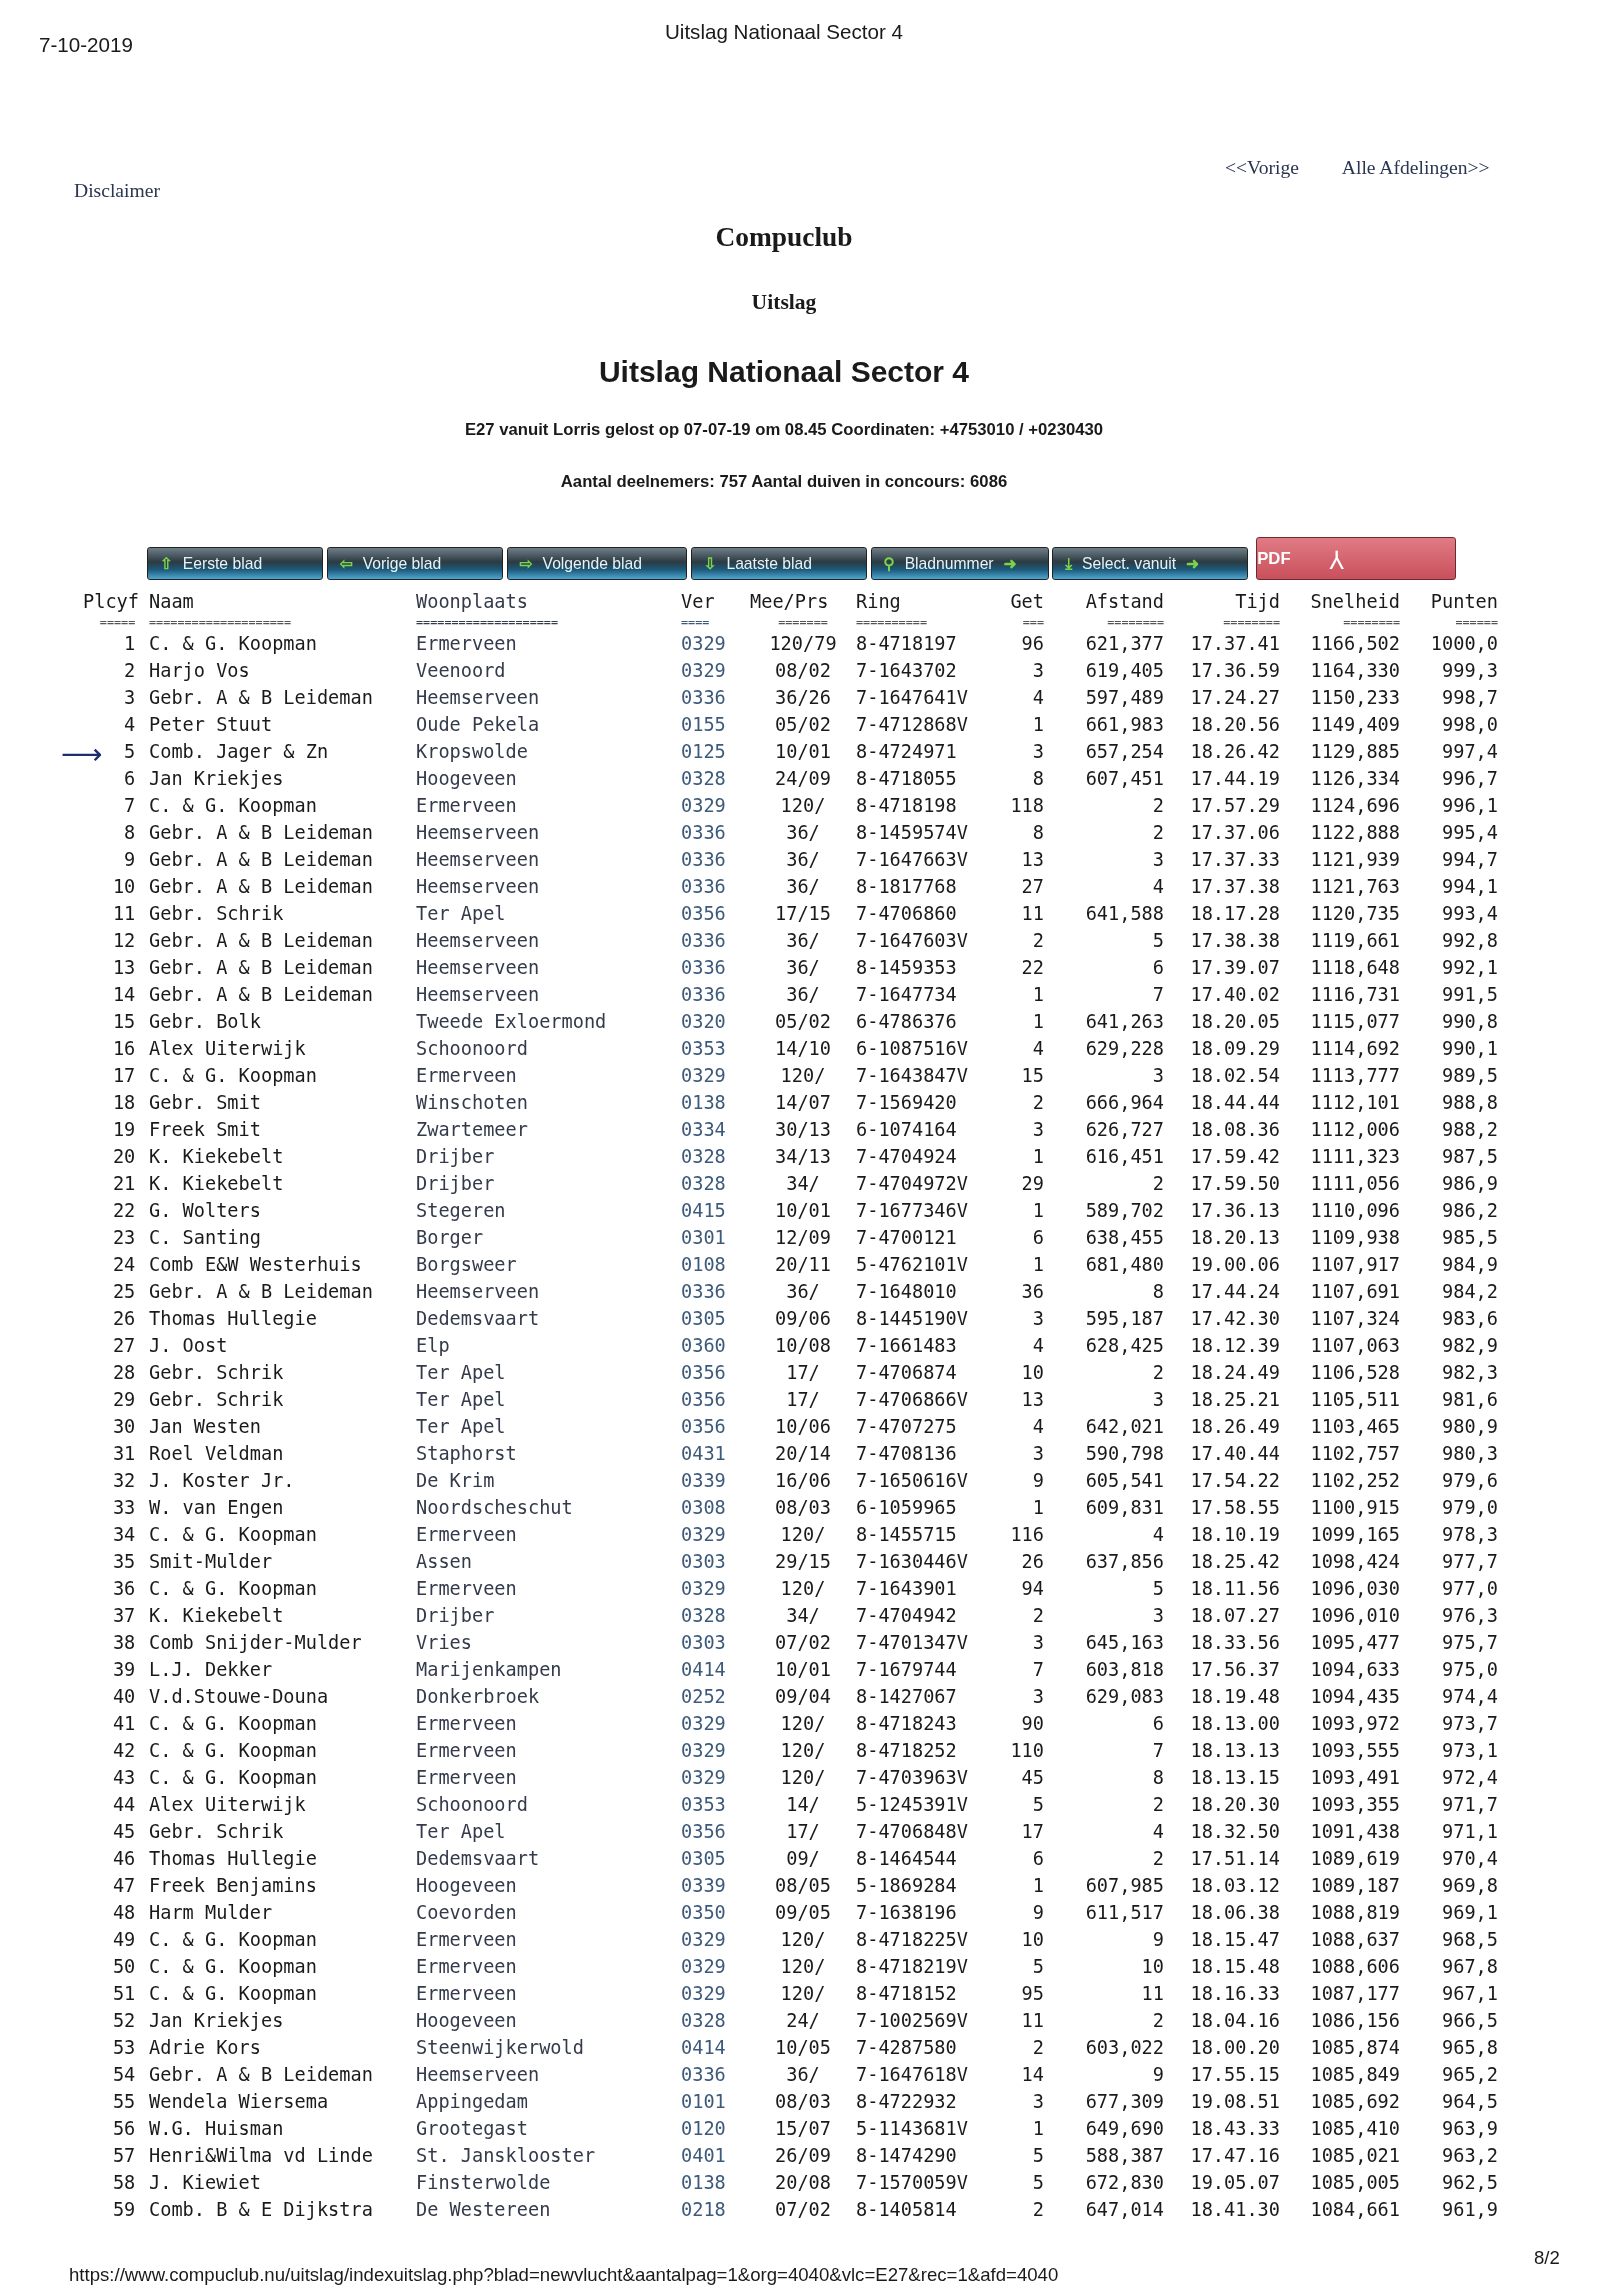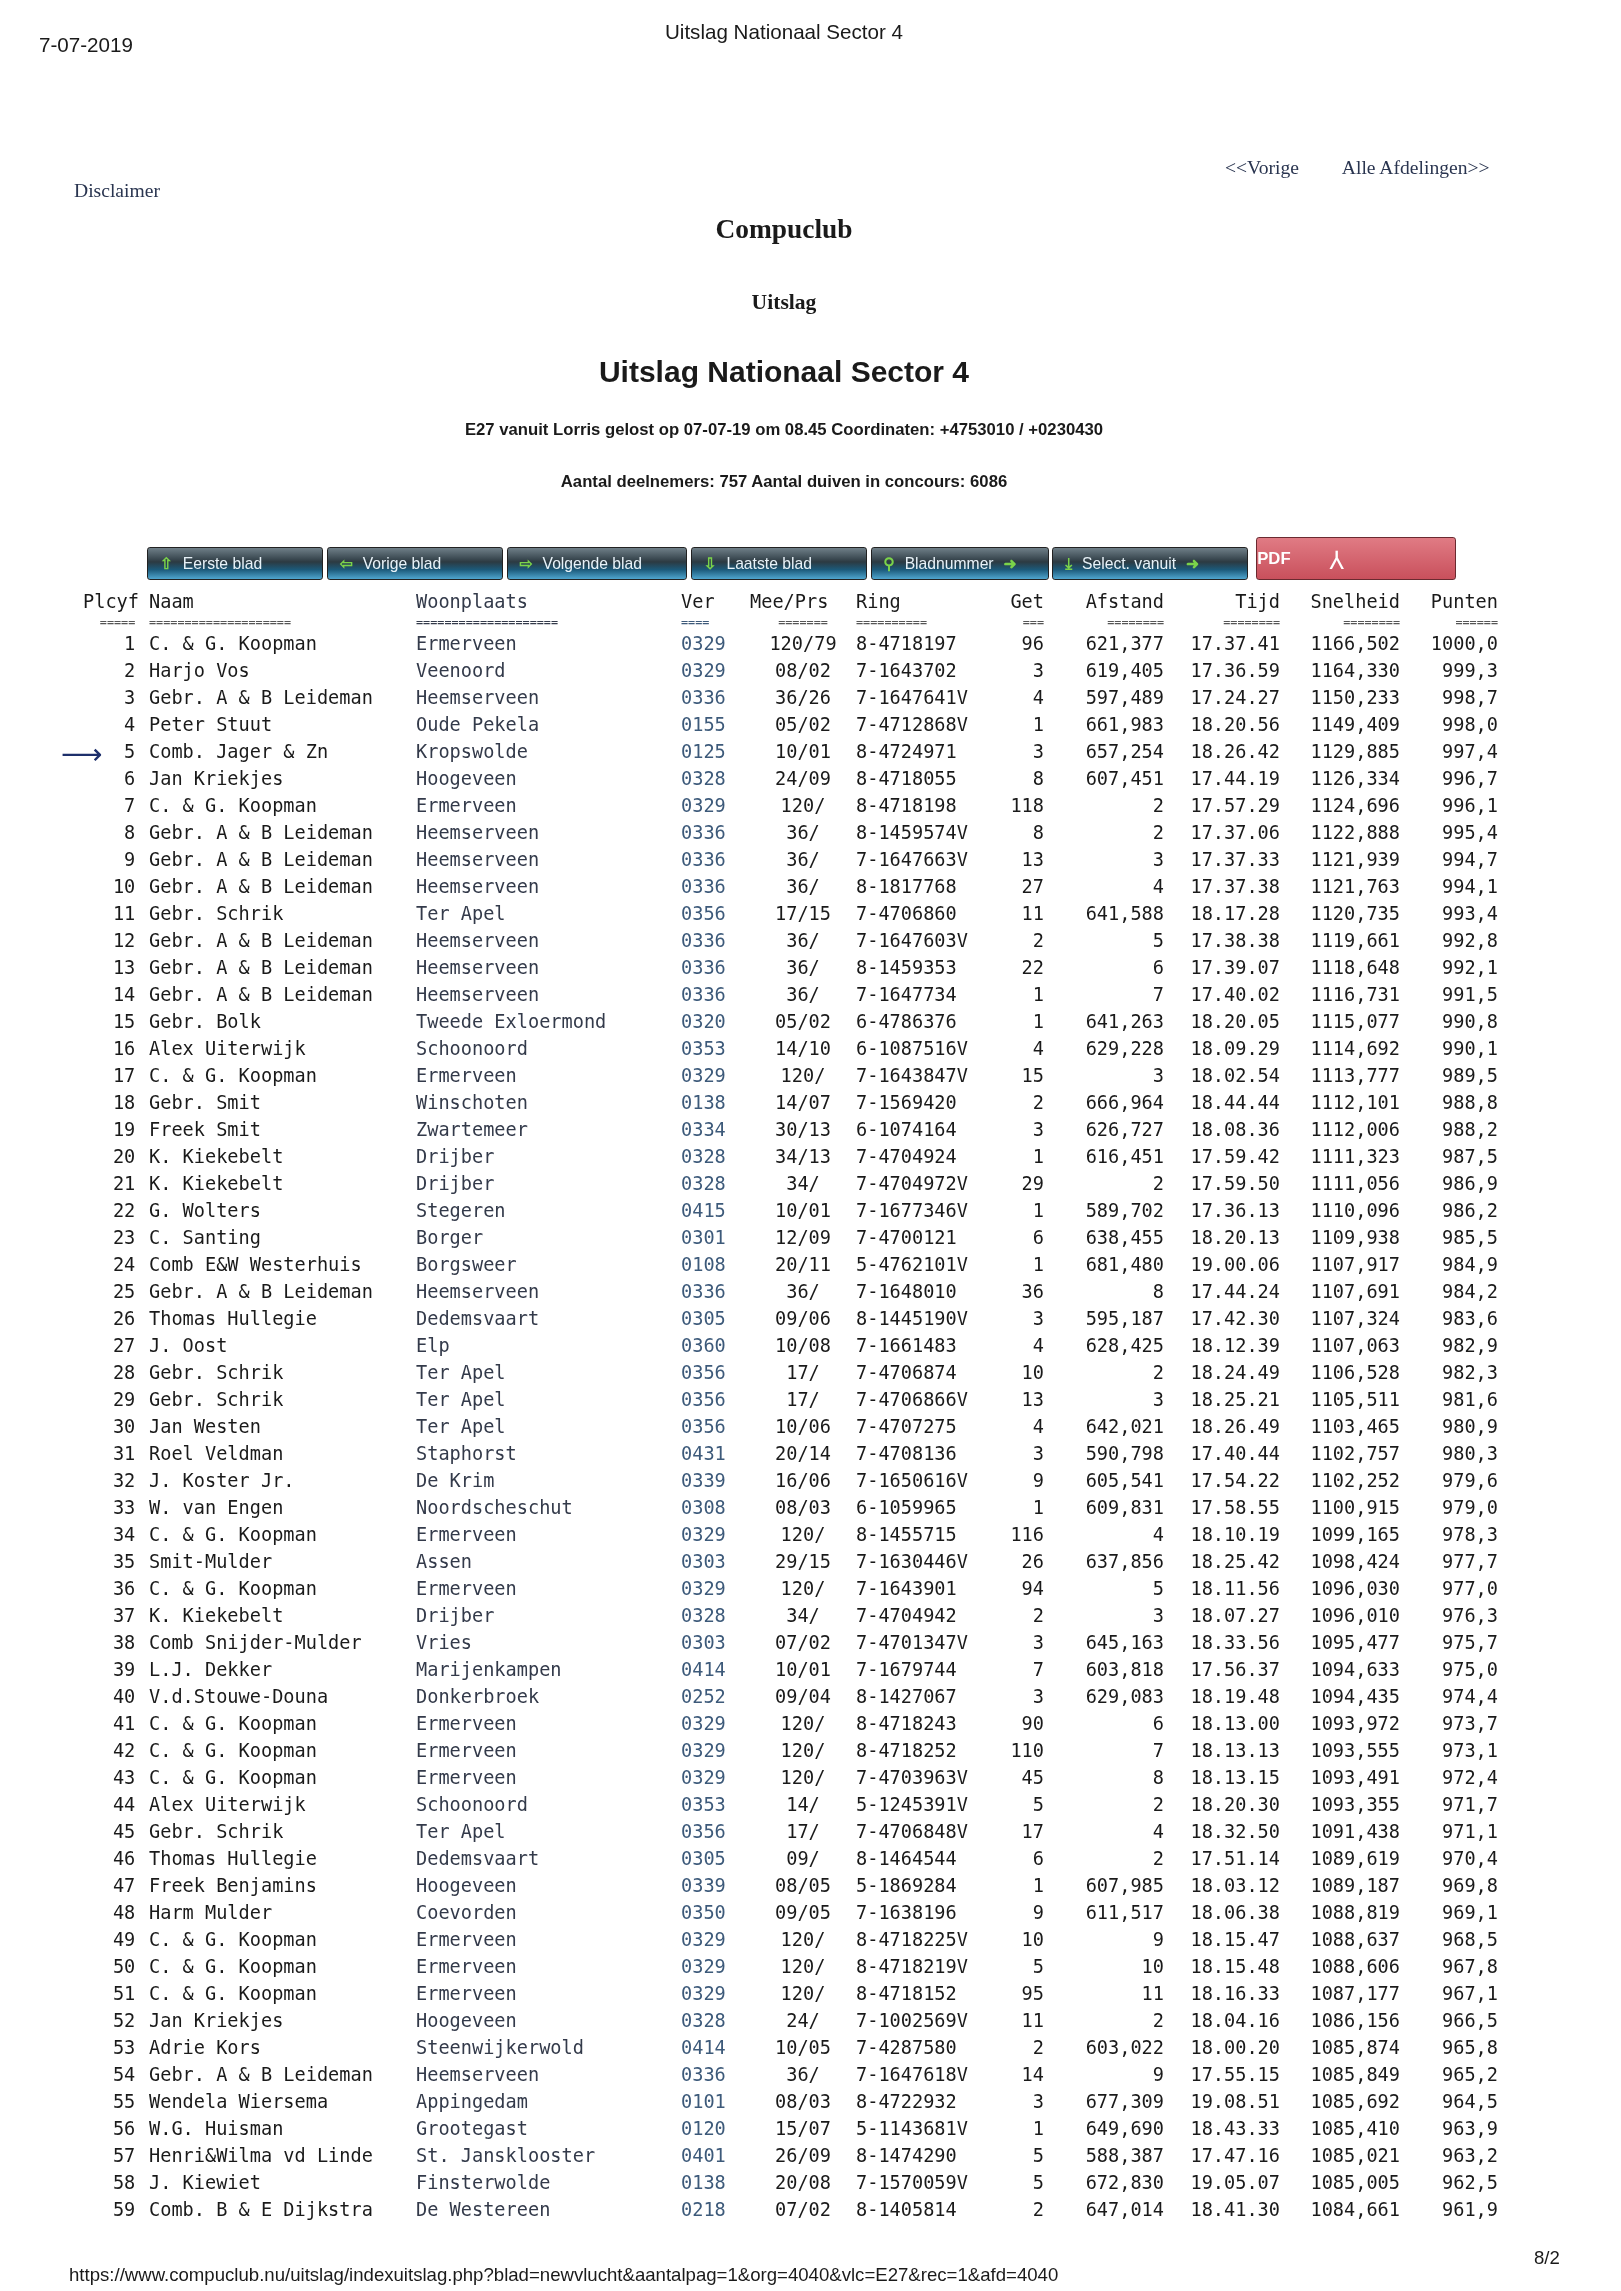--- a/index.html
+++ b/index.html
@@ -2,21 +2,21 @@
 <html><head>
 <meta charset="utf-8">
 <style>
   html, body { margin:0; padding:0; background:#fff; }
   body { width:1621px; height:2292px; position:relative; overflow:hidden; color:#1a1a1a; font-family:"Liberation Sans", sans-serif; }
   .print-date { position:absolute; left:39px; top:33px; font-size:20.6px; }
   .print-title { position:absolute; left:0; width:1568px; top:19.6px; text-align:center; font-size:20.6px; }
   .disclaimer { position:absolute; left:74px; top:180px; font-family:"Liberation Serif", serif; font-size:19.6px; color:#2a3550; cursor:pointer; }
   .nav-links { position:absolute; left:1225px; top:157px; font-family:"Liberation Serif", serif; font-size:19.6px; color:#2a3550; }
   .nav-links span { margin-right:39px; cursor:pointer; }
-  .club { position:absolute; left:0; width:1568px; top:214px; text-align:center; font-family:"Liberation Serif", serif; font-weight:bold; font-size:27.4px; }
+  .club { position:absolute; left:0; width:1568px; top:222px; text-align:center; font-family:"Liberation Serif", serif; font-weight:bold; font-size:27.4px; }
   .subtitle { position:absolute; left:0; width:1568px; top:290px; text-align:center; font-family:Liberation Serif, serif; font-weight:bold; font-size:21.6px; }
   .main-title { position:absolute; left:0; width:1568px; top:355px; text-align:center; font-weight:bold; font-size:30px; }
   .release { position:absolute; left:0; width:1568px; top:420px; text-align:center; font-weight:bold; font-size:16.7px; }
   .participants { position:absolute; left:0; width:1568px; top:472px; text-align:center; font-weight:bold; font-size:16.7px; }
 
   .toolbar { position:absolute; left:147px; top:537px; display:flex; gap:3.9px; align-items:flex-end; }
   .tb-btn { height:33px; display:flex; align-items:center; gap:9.8px; padding:0 11.8px; color:#e8f2f8; font-size:15.7px;
     background:linear-gradient(#6f7f88 0%, #2c3a42 45%, #1c5a7a 70%, #4fa6cf 100%); border:1px solid #222; border-radius:2.9px; cursor:pointer; box-sizing:border-box; }
   .tb-btn .ico { color:#7bd34a; font-weight:bold; font-size:15.7px; }
   .tb-pdf { height:43px; width:200px; background:linear-gradient(#e07b84, #c9505c); border:1px solid #6a2a30; border-radius:2.9px; color:#fff; font-weight:bold; font-size:16.7px;
@@ -41,21 +41,21 @@
   .hdr .c-ver { color:#1a1a1a; }
   .sep { font-size:11.8px; height:15.7px; color:#555; }
   .arrow-mark { position:absolute; left:61px; top:737px; color:#1d2f6b; font-size:29px; font-family:"DejaVu Sans", sans-serif; }
 
   .footer-url { position:absolute; left:69px; top:2264px; font-size:18.6px; }
   .footer-page { position:absolute; left:1534px; top:2247px; font-size:18.6px; }
 </style>
 </head>
 <body>
 
-<div class="print-date">7-07-2019</div>
+<div class="print-date">7-10-2019</div>
 <div class="print-title">Uitslag Nationaal Sector 4</div>
 
 <div class="disclaimer">Disclaimer</div>
 <div class="nav-links">
   <span>&lt;&lt;Vorige</span>
   <span>Alle Afdelingen&gt;&gt;</span>
 </div>
 
 <div class="club">Compuclub</div>
 <div class="subtitle">Uitslag</div>

